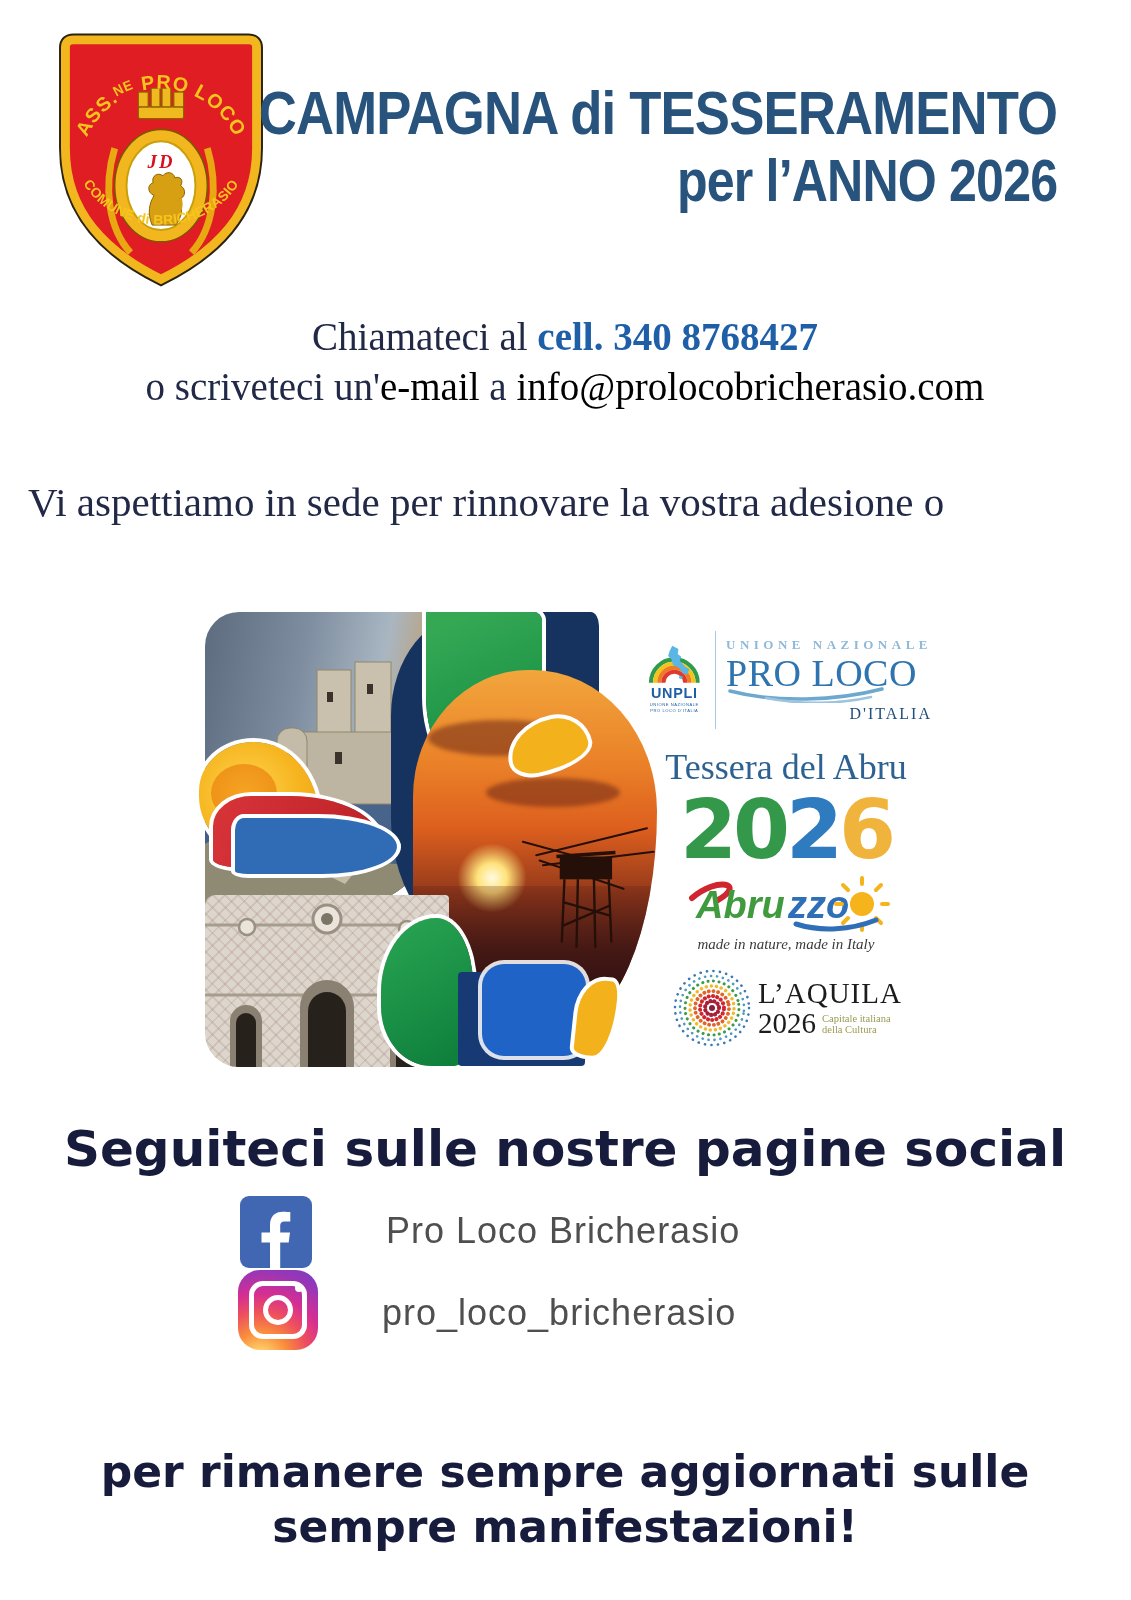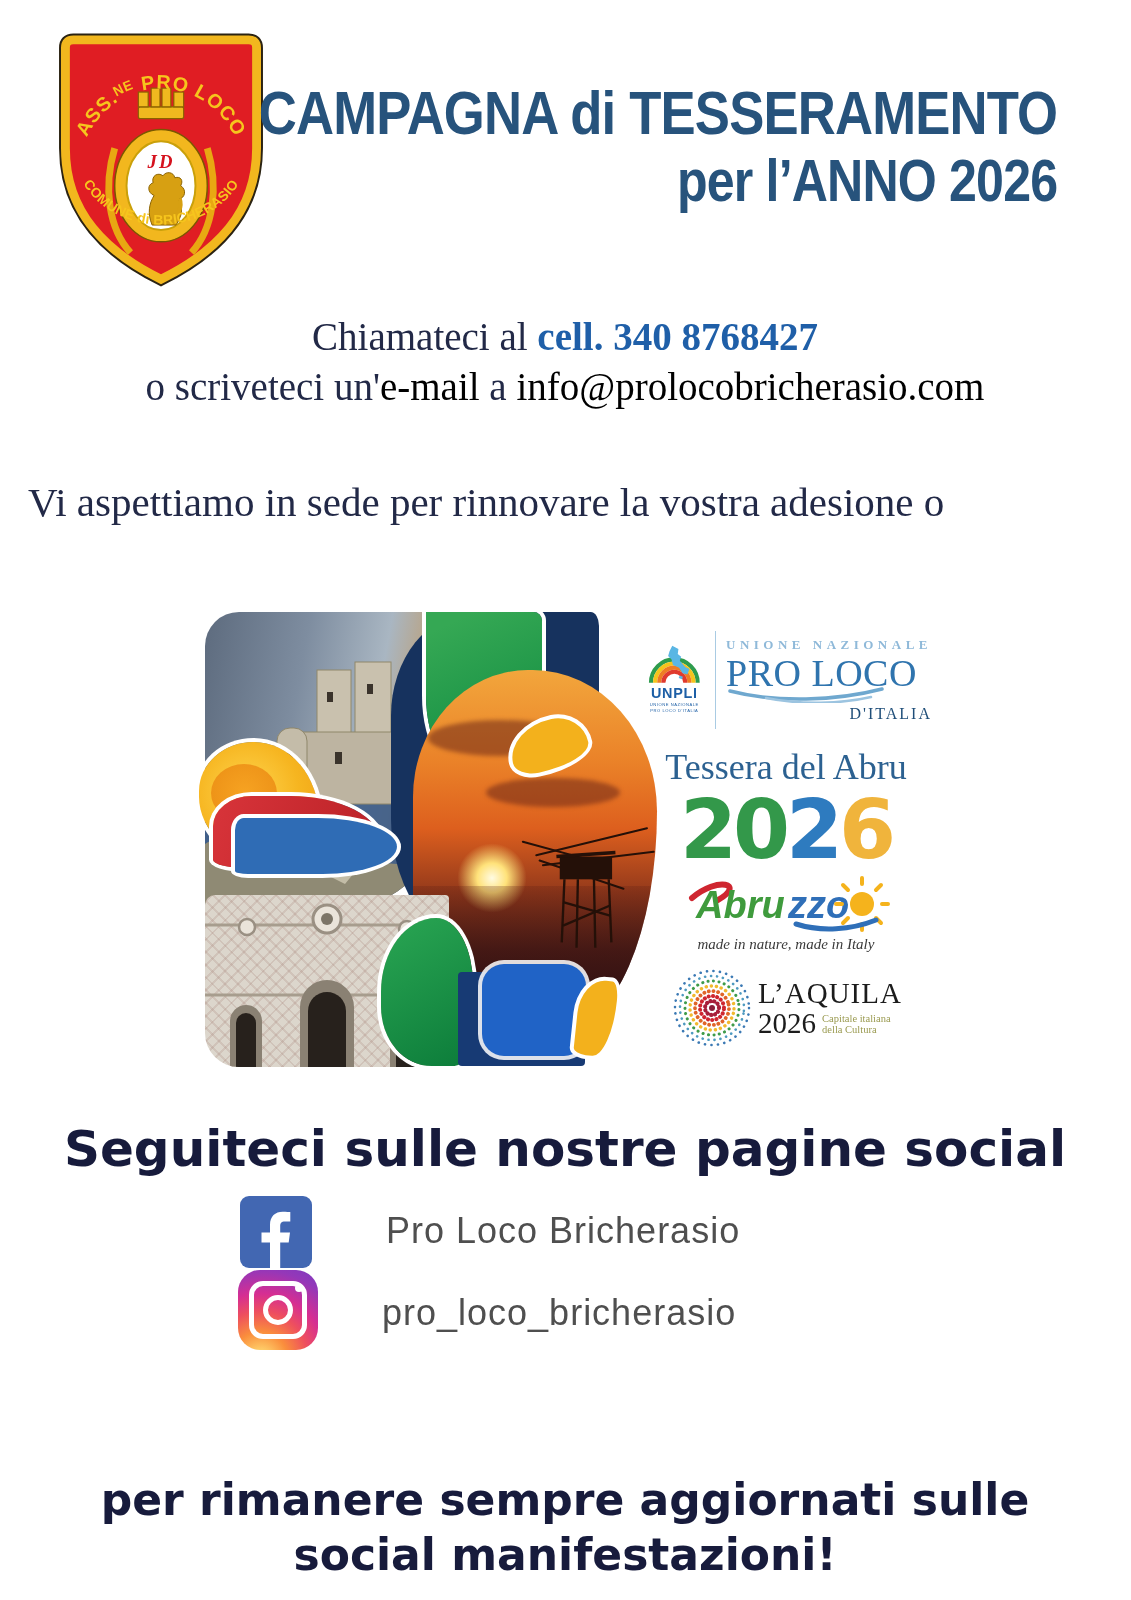--- a/index.html
+++ b/index.html
@@ -112,21 +112,21 @@
         background:radial-gradient(circle at 28% 112%, #FFD870 6%, #FA8E3C 26%, #EE4F5E 45%, #D62E92 62%, #9537B8 84%, #7B3BC1 100%);}
   .ig-icon::before{content:"";position:absolute;left:11px;top:11px;width:48px;height:48px;
         border:5px solid #fff;border-radius:14px;}
   .ig-icon::after{content:"";position:absolute;left:25px;top:25px;width:20px;height:20px;
         border:5px solid #fff;border-radius:50%;}
   .ig-dot{position:absolute;right:15px;top:14px;width:8px;height:8px;border-radius:50%;background:#fff;}
   .ig-handle{position:absolute;left:144px;top:22px;font-family:"Liberation Sans",sans-serif;
         font-weight:300;font-size:36px;color:#4F4F4F;letter-spacing:1px;white-space:nowrap;}
   .footer-heading{position:absolute;left:15px;top:1444px;width:1100px;text-align:center;
         font-family:"DejaVu Sans",sans-serif;font-weight:bold;font-size:44px;line-height:55px;
-        color:#171B3C;margin-top:28px;}
+        color:#171B3C;}
 </style>
 </head>
 <body>
 
 <div class="page">
 
   <svg class="shield" viewBox="0 0 210 270">
     <defs>
       <path id="arc-top" d="M26,118 C55,40 155,40 184,118"></path>
       <path id="arc-bot" d="M22,148 C52,214 158,214 188,148"></path>
@@ -332,16 +332,16 @@
 
   <div class="ig-row">
     <div class="ig-icon">
       <span class="ig-dot"></span>
     </div>
     <span class="ig-handle">pro_loco_bricherasio</span>
   </div>
 
   <div class="footer-heading">
     <div>per rimanere sempre aggiornati sulle</div>
-    <div>social manifestazioni!</div>
+    <div>sempre manifestazioni!</div>
   </div>
 
 </div>
 
 </body></html>

